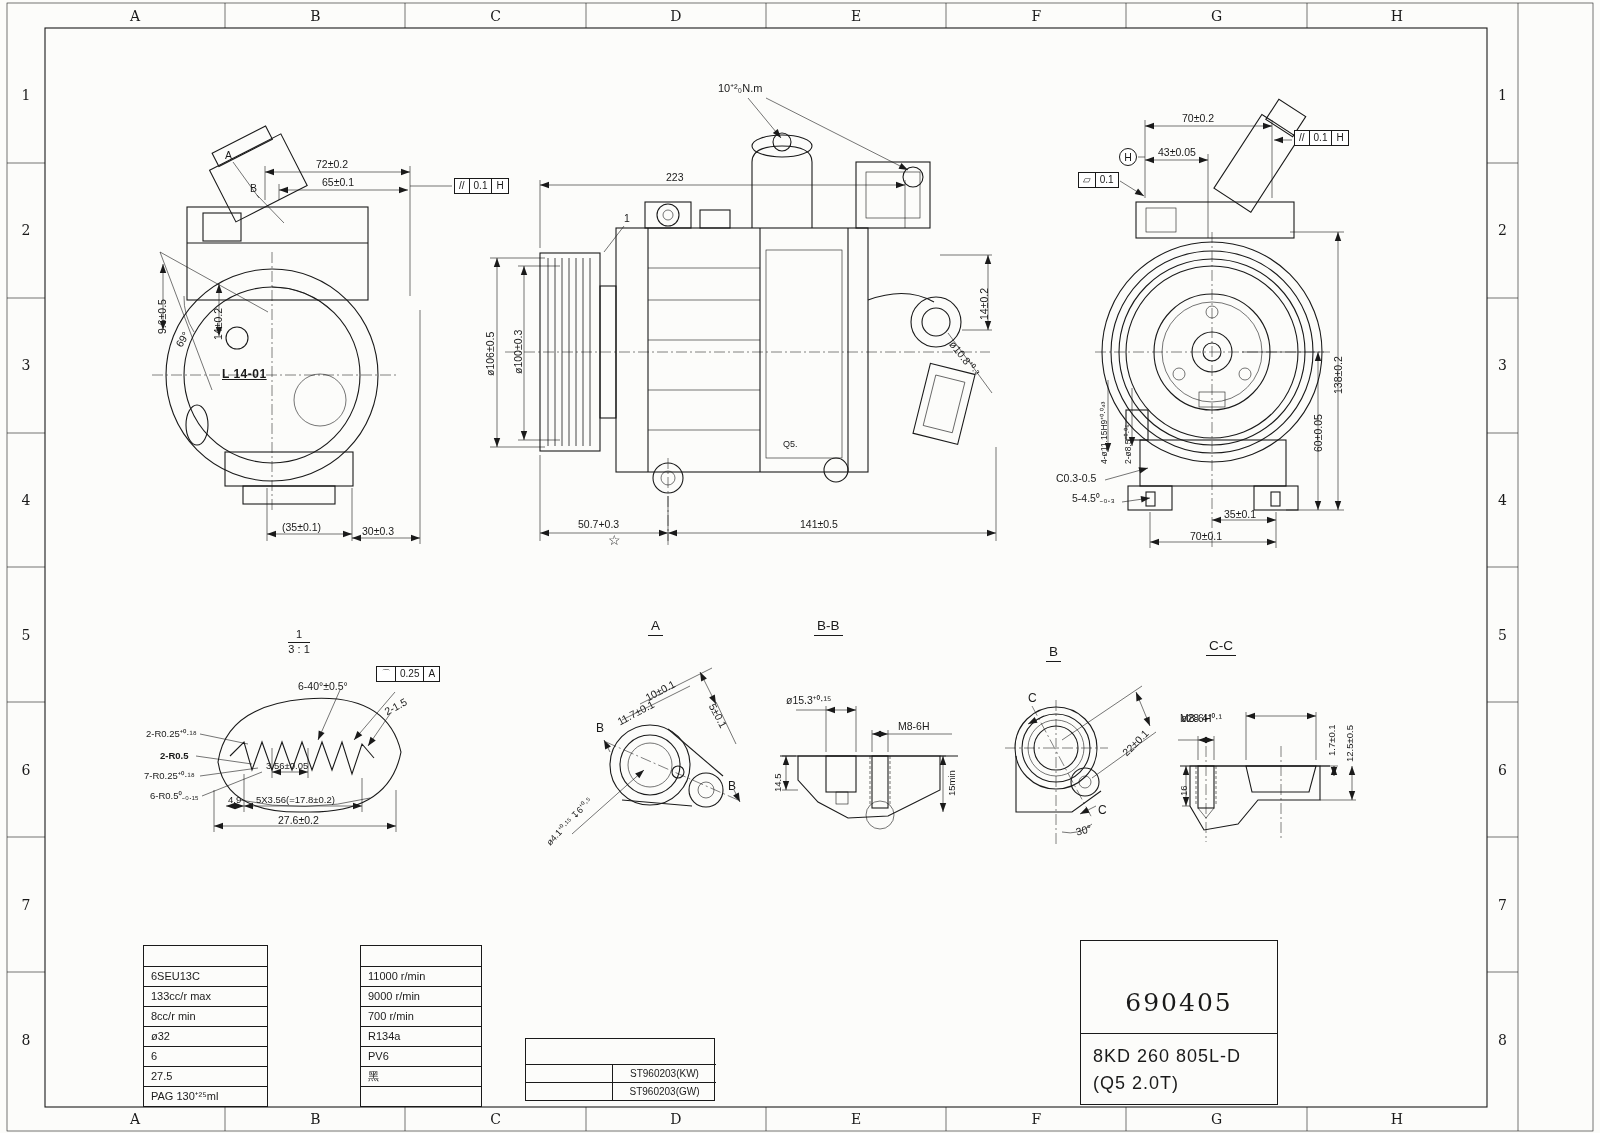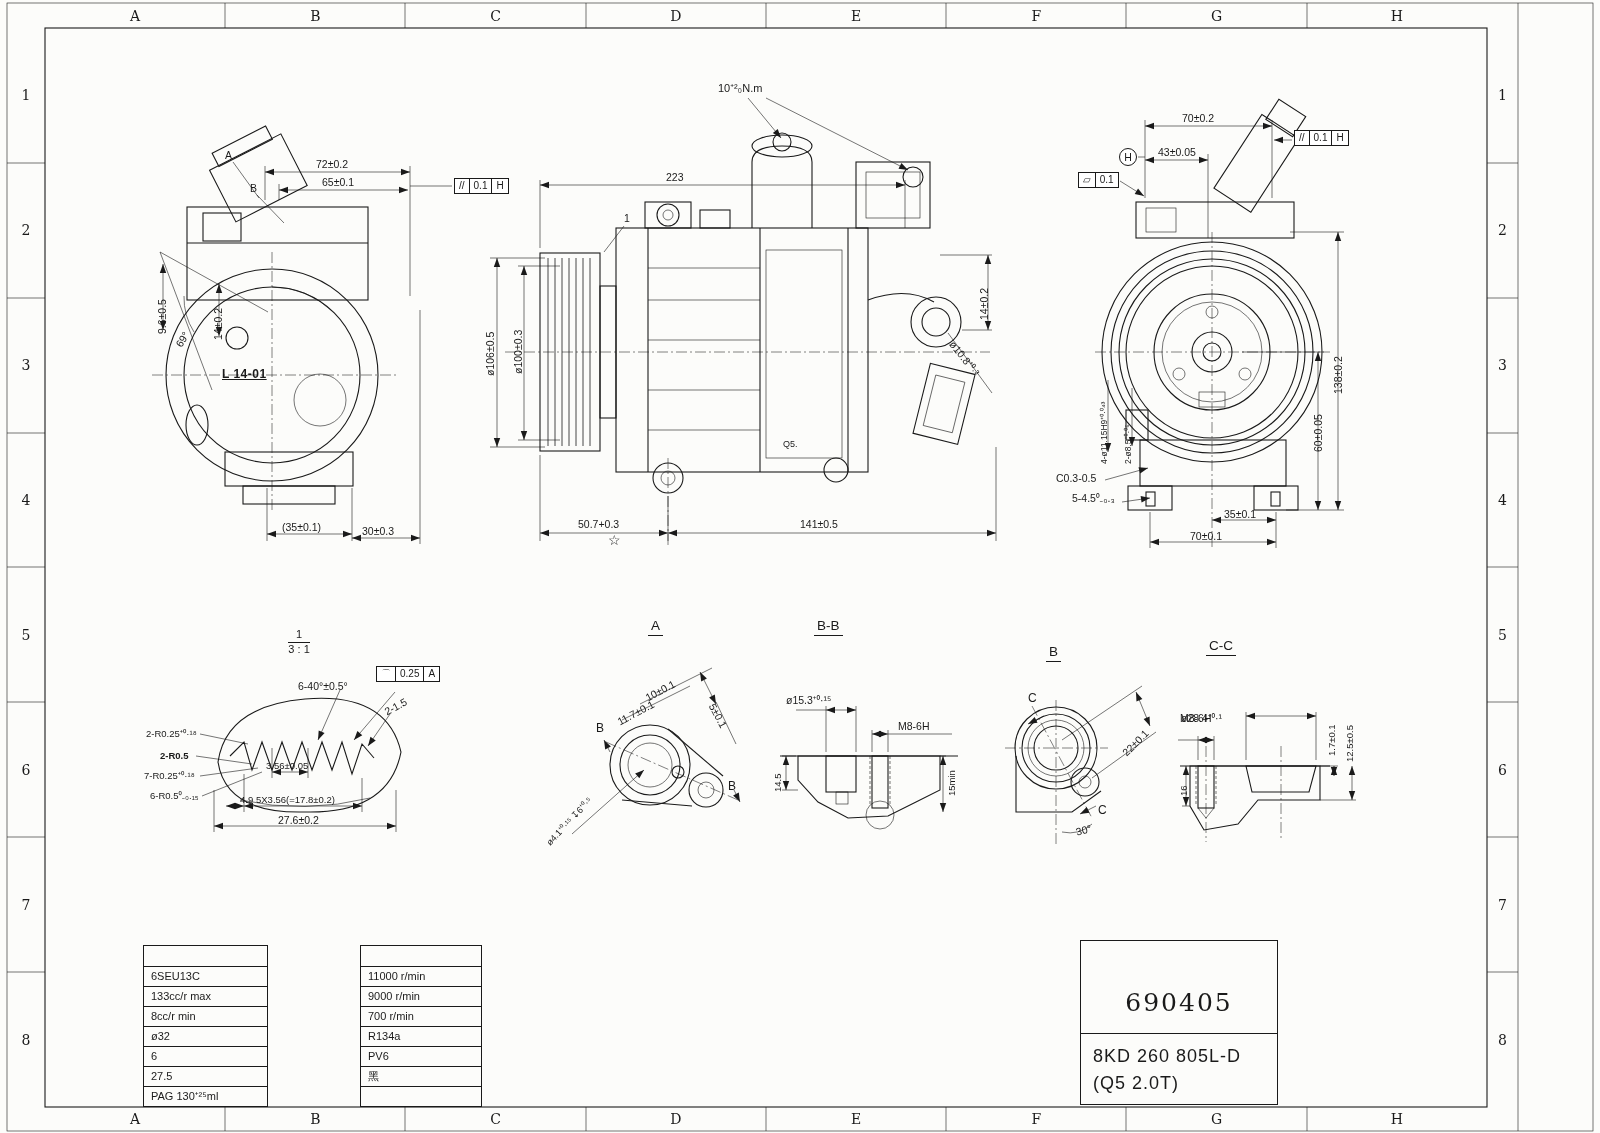--- a/index.html
+++ b/index.html
@@ -418,21 +418,21 @@
   <span class="cell">⌒</span>
   <span class="cell">0.25</span>
   <span class="cell">A</span>
 </div>
 <span class="lbl" style="left:385px; top:706px; transform:rotate(-28deg); transform-origin:0 50%;">2-1.5</span>
 <span class="lbl" style="left:146px; top:728px; font-size:9.5px;">2-R0.25⁺⁰·¹⁸</span>
 <span class="lbl" style="left:160px; top:750px; font-size:9.5px;font-weight:bold;">2-R0.5</span>
 <span class="lbl" style="left:144px; top:770px; font-size:9.5px;">7-R0.25⁺⁰·¹⁸</span>
 <span class="lbl" style="left:150px; top:790px; font-size:9.5px;">6-R0.5⁰₋₀.₁₅</span>
 <span class="lbl" style="left:266px; top:760px; font-size:9.5px;">3.56±0.05</span>
-<span class="lbl" style="left:228px; top:794px; font-size:9.5px;margin-left:12px;">4.9</span>
+<span class="lbl" style="left:228px; top:794px; font-size:9.5px;">4.9</span>
 <span class="lbl" style="left:256px; top:794px; font-size:9.5px;">5X3.56(=17.8±0.2)</span>
 <span class="lbl" style="left:278px; top:814px;">27.6±0.2</span>
 
 <span class="sect-title" style="left:648px; top:618px;">A</span>
 <span class="lbl" style="left:646px; top:692px; transform:rotate(-28deg); transform-origin:0 50%;">10±0.1</span>
 <span class="lbl" style="left:618px; top:716px; transform:rotate(-28deg); transform-origin:0 50%;">11.7±0.1</span>
 <span class="lbl" style="left:712px; top:698px; transform:rotate(62deg); transform-origin:0 50%;">5±0.1</span>
 <span class="lbl" style="left:596px; top:722px; font-size:12px;">B</span>
 <span class="lbl" style="left:728px; top:780px; font-size:12px;">B</span>
 <span class="lbl sm" style="left:548px; top:838px; transform:rotate(-47deg); transform-origin:0 50%;">ø4.1⁺⁰·¹⁵ ↧6⁺⁰·⁵</span>
@@ -471,20 +471,27 @@
   <div class="cellr first">顺时钟</div>
   <div class="cellr">11000 r/min</div>
   <div class="cellr">9000 r/min</div>
   <div class="cellr">700 r/min</div>
   <div class="cellr">R134a</div>
   <div class="cellr">PV6</div>
   <div class="cellr">黑</div>
   <div class="cellr"></div>
 </div>
 
+<div class="tbl" style="left:525px; top:1038px; width:190px; grid-template-columns:87px 103px; grid-template-rows:25px 18px 18px;">
+  <div class="cellr first" style="grid-column:1/3;"></div>
+  <div class="cellr" style="border-right:1px solid #1a1a1a; line-height:17px;"></div>
+  <div class="cellr" style="font-size:10px; line-height:17px; text-align:center; padding-left:0;">ST960203(KW)</div>
+  <div class="cellr" style="border-right:1px solid #1a1a1a; line-height:17px;"></div>
+  <div class="cellr" style="font-size:10px; line-height:17px; text-align:center; padding-left:0;">ST960203(GW)</div>
+</div>
 
 <div id="titleblock">
   <div class="tb-top">690405</div>
   <div class="tb-bot">
     <div>8KD 260 805L-D</div>
     <div>(Q5 2.0T)</div>
   </div>
 </div>
 
 </div>

